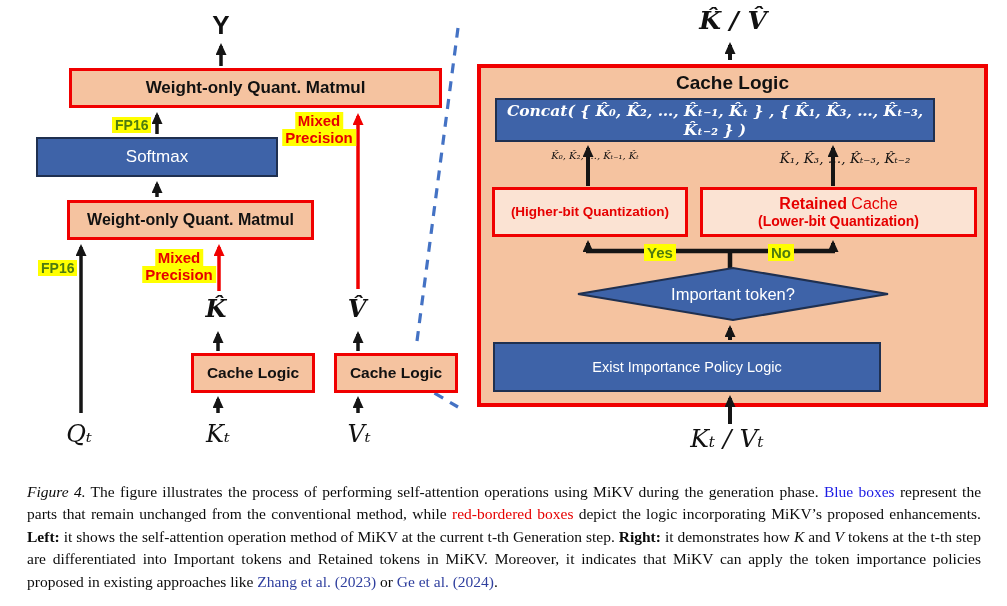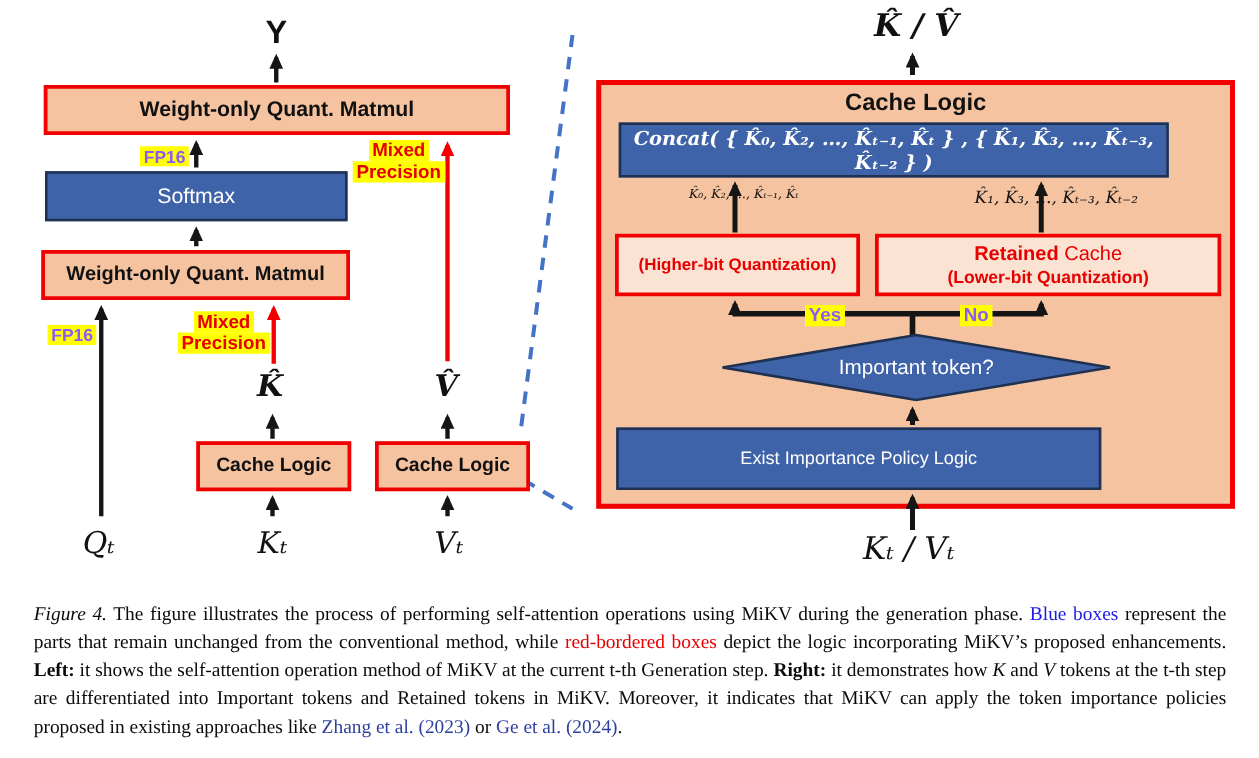--- a/index.html
+++ b/index.html
@@ -6,32 +6,32 @@
     --peach:#f5c3a0; --peach-light:#fbe3d3; --blue:#3e63a8; --navy:#1f3050;
     --red:#f00000; --red-text:#e60000; --yellow:#ffff00; --dash-blue:#4472c4;
     --link-blue:#1b1be4; --cite-blue:#2f3f9e;
   }
   html,body{margin:0;padding:0;background:#fff;}
   .page{position:relative;width:1007px;height:606px;background:#fff;overflow:hidden;
         font-family:"Liberation Sans",sans-serif;color:#111;}
   .cx{transform:translateX(-50%);}
   .box{position:absolute;box-sizing:border-box;display:flex;align-items:center;
        justify-content:center;text-align:center;z-index:3;}
-  .peachbox{background:var(--peach);border:3px solid var(--red);}
+  .peachbox{background:var(--peach);border:3px solid var(--red);margin-left:34px;}
   .lightbox{background:var(--peach-light);border:3.5px solid var(--red);}
   .bluebox{background:var(--blue);border:2px solid var(--navy);color:#fff;}
   .rpanel{position:absolute;left:477px;top:64px;width:511px;height:343px;box-sizing:border-box;
           background:var(--peach);border:4px solid var(--red);z-index:1;}
   .rpanel-title{position:absolute;left:0;right:0;top:4px;text-align:center;
                 font-size:19px;font-weight:bold;color:#111;}
   svg.overlay{position:absolute;left:0;top:0;z-index:2;pointer-events:none;}
   .lbl{position:absolute;z-index:4;white-space:nowrap;}
   .b{font-weight:bold;}
   .math{font-family:"DejaVu Serif","Liberation Serif",serif;font-style:italic;}
-  .hl{background:var(--yellow);padding:0 3px;font-weight:bold;color:#8b5cf6;}
+  .hl{background:var(--yellow);padding:0 3px;font-weight:bold;color:#4d7c0f;}
   .hl-red{background:var(--yellow);padding:0 3px;font-weight:bold;color:var(--red-text);}
   .mp{display:flex;flex-direction:column;align-items:center;line-height:17px;font-size:15px;}
   .mp span{display:inline-block;}
   .bigsym{font-size:24px;font-weight:bold;}
   .stk-k{stroke:#151515;stroke-width:3.5;fill:none;}
   .stk-k4{stroke:#151515;stroke-width:4;fill:none;}
   .stk-bar{stroke:#151515;stroke-width:4.5;fill:none;}
   .stk-r{stroke:var(--red);stroke-width:3.5;fill:none;}
   .stk-d{stroke:var(--dash-blue);stroke-width:3.2;fill:none;stroke-dasharray:10 8;}
   .mkK{fill:#151515;} .mkR{fill:var(--red);}

